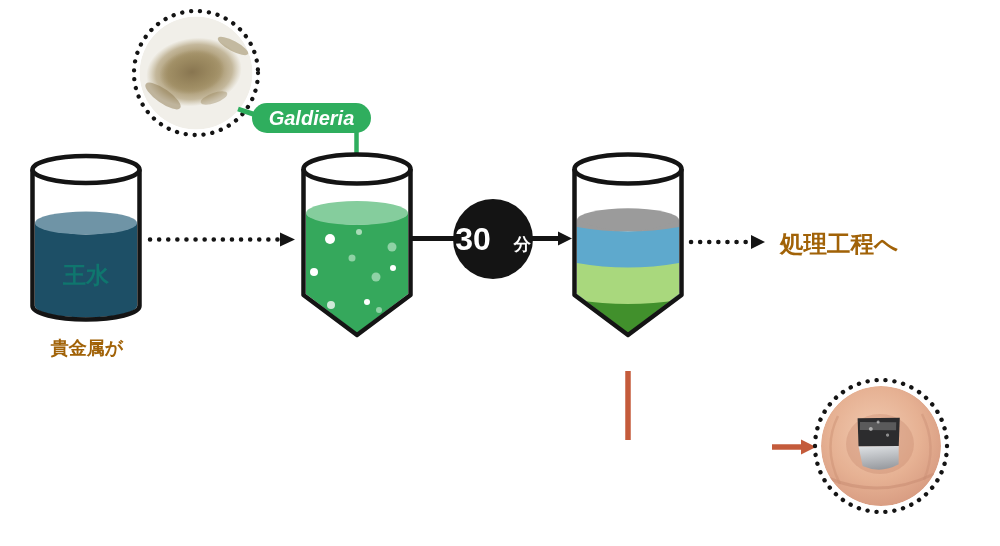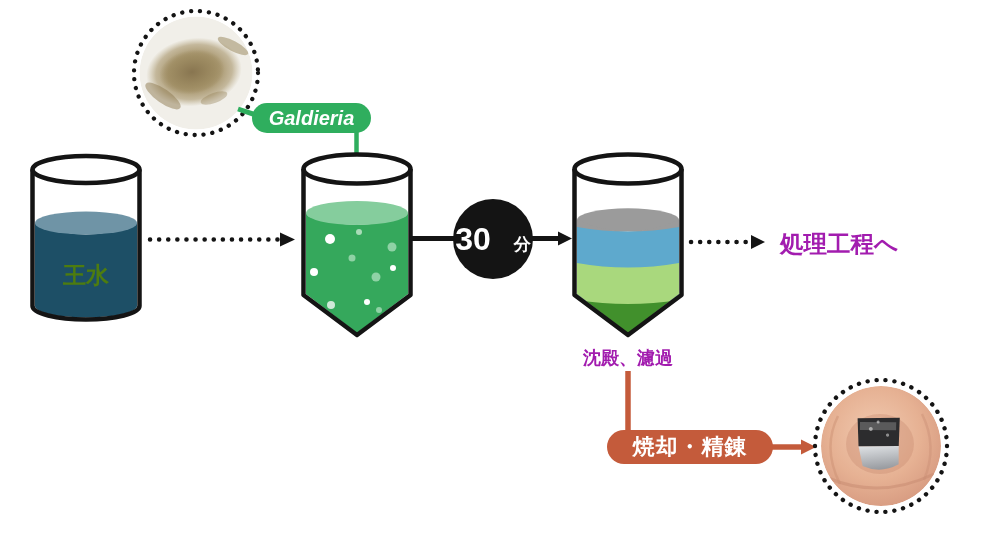--- a/index.html
+++ b/index.html
@@ -1,31 +1,31 @@
 <!DOCTYPE html>
 <html><head>
 <meta charset="utf-8">
 <style>
   html,body{margin:0;padding:0;background:#fff;}
   .canvas{
     position:relative;width:1000px;height:546px;background:#ffffff;overflow:hidden;
     font-family:"Liberation Sans","DejaVu Sans",sans-serif;color:#141414;
   }
   .layer-svg{position:absolute;left:0;top:0;}
-  .lbl{position:absolute;font-weight:700;color:#a21caf;}
+  .lbl{position:absolute;font-weight:700;color:#a16207;}
   .center{text-align:center;}
   .pill{
     position:absolute;display:flex;align-items:center;justify-content:center;
     color:#ffffff;font-weight:700;box-sizing:border-box;
   }
   .pill-green{left:252px;top:103px;width:119px;height:30px;border-radius:16px;
     background:#2fae5e;font-size:20px;font-style:italic;}
   .pill-orange{left:607px;top:430px;width:166px;height:34px;border-radius:17.5px;
     background:#c45b3b;font-size:22px;letter-spacing:1px;}
-  .liquid-label{left:30px;top:260px;width:112px;font-size:23px;color:#4d7c0f;}
+  .liquid-label{left:30px;top:260px;width:112px;font-size:23px;color:#0f766e;}
   .aqua-caption{left:12px;top:339px;width:150px;font-size:18px;line-height:19.5px;}
   .settled-caption{left:552px;top:346px;width:152px;font-size:18px;}
   .next-label{left:780px;top:228px;font-size:23.5px;}
   .product-label{left:806px;top:514px;width:150px;font-size:25px;}
   .timer-text{
     position:absolute;left:453px;top:219px;width:80px;height:40px;
     display:flex;align-items:baseline;justify-content:center;color:#fff;font-weight:700;gap:20px;
   }
   .timer-text .v{font-size:32px;line-height:40px;}
   .timer-text .u{font-size:17px;margin-left:3px;}
@@ -176,29 +176,26 @@
     </g>
   </svg>
 
   <div class="pill pill-green">
     <span>Galdieria</span>
   </div>
 
   <div class="lbl center liquid-label">王水</div>
 
   <div class="lbl center aqua-caption">
+    <div>貴金属が</div>
   </div>
 
   <div class="timer-text">
     <span class="v">30</span>
     <span class="u">分</span>
   </div>
 
   <div class="lbl next-label">処理工程へ</div>
 
-  <div class="lbl center settled-caption">沈殿、濾過</div>
-
-  <div class="pill pill-orange">
-    <span>焼却・精錬</span>
-  </div>
+
 
 
 </div>
 
 </body></html>

